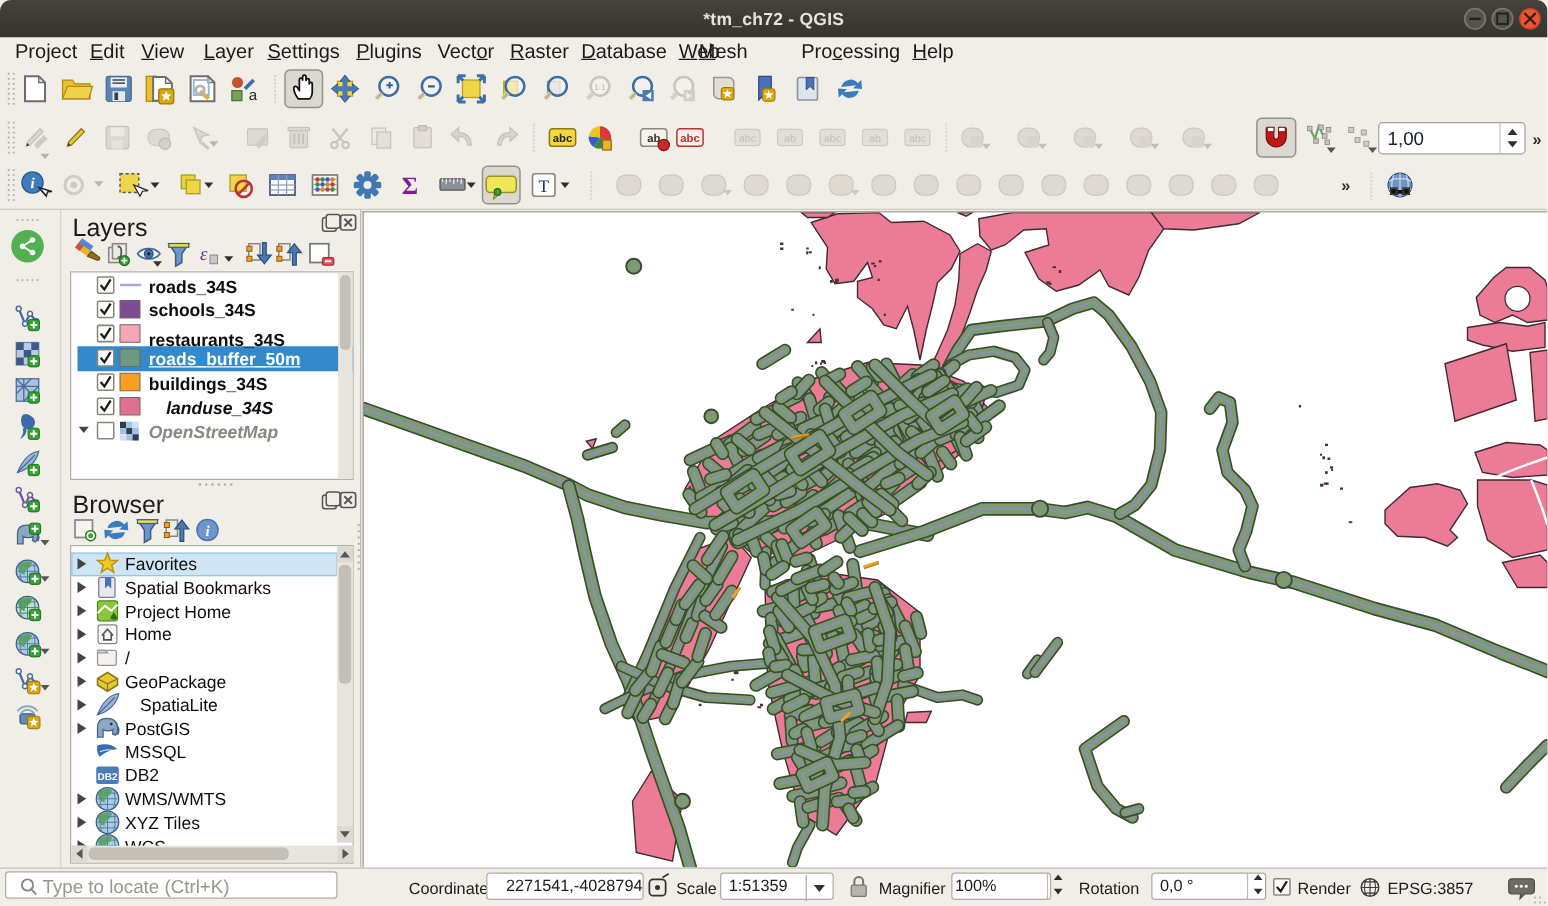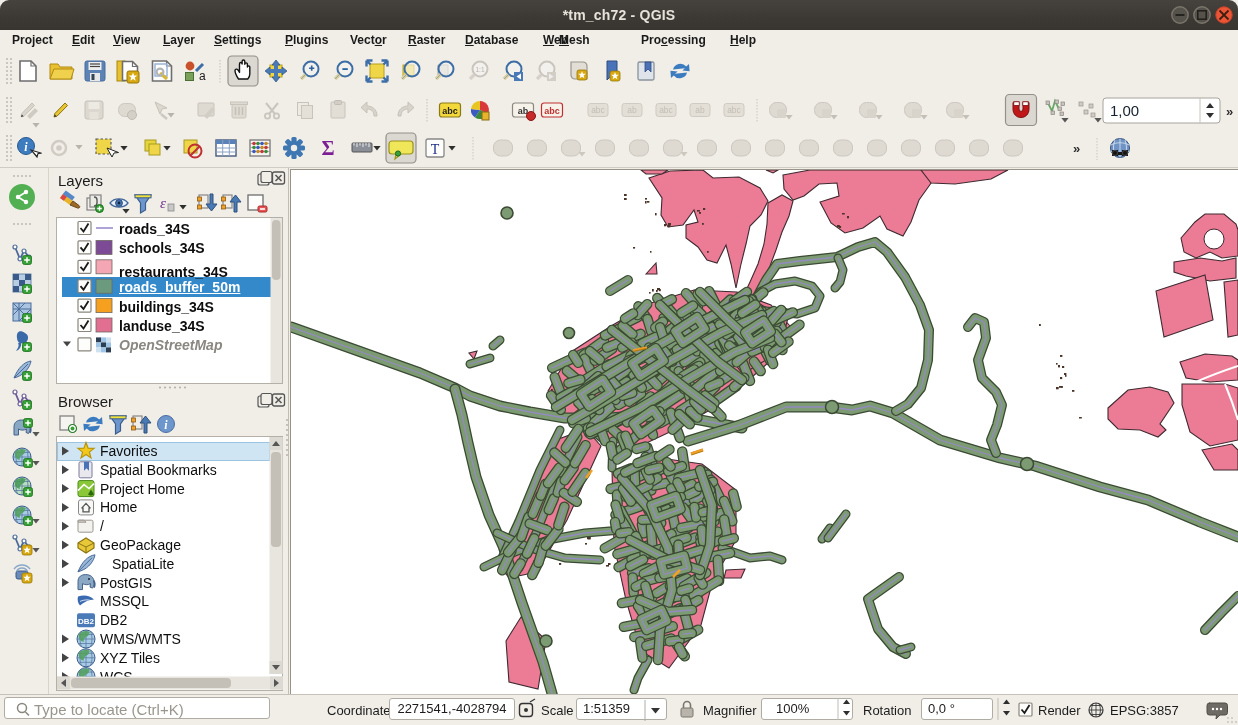--- a/index.html
+++ b/index.html
@@ -1,25 +1,25 @@
 <!DOCTYPE html>
 <html><head><meta charset="utf-8">
 <style>
 *{margin:0;padding:0;box-sizing:border-box;}
 html,body{width:1238px;height:725px;overflow:hidden;}
 body{font-family:"Liberation Sans",sans-serif;background:#f1eee8;position:relative;}
 .abs{position:absolute;}
 #titlebar{left:0;top:0;width:1238px;height:30px;background:linear-gradient(#46433e,#3c3934 60%,#383530);border-radius:9px 9px 0 0;}
 #title{width:100%;text-align:center;top:7px;color:#e7e3da;font-size:14px;font-weight:bold;letter-spacing:.2px;}
 #menubar{left:0;top:30px;width:1238px;height:25px;background:#f1eee8;}
-.mi{position:absolute;top:33px;font-size:12px;color:#1a1a1a;font-weight:bold;}
+.mi{position:absolute;top:33px;font-size:16px;color:#1a1a1a;}
 #toolzone{left:0;top:55px;width:1238px;height:113px;background:#f1eee8;}
 #mainbg{left:0;top:168px;width:1238px;height:526px;background:#f1eee8;}
 #map{left:290px;top:169px;width:948px;height:525px;background:#fff;border:1px solid #989287;border-right:none;border-bottom:none;}
-.panel-title{font-size:15px;color:#1b1b1b;}
+.panel-title{font-size:20px;color:#1b1b1b;}
 .white{background:#fff;border:1px solid #b4b0a8;}
 #statusbar{left:0;top:694px;width:1238px;height:31px;background:#f1eee8;border-top:1px solid #c5c1b9;}
 .st{position:absolute;font-size:13px;color:#1c1c1c;top:8px;}
 .sbox{position:absolute;top:3px;height:22px;background:#fff;border:1px solid #b0aca4;border-radius:3px;font-size:13px;color:#1c1c1c;}
 .laytxt{position:absolute;font-size:14px;font-weight:bold;color:#0d0d0d;}
 .brtxt{position:absolute;font-size:14px;color:#0d0d0d;}
 </style></head><body>
 <div id="titlebar" class="abs"></div>
 <div id="title" class="abs">*tm_ch72 - QGIS</div>
 <svg class="abs" style="left:1166px;top:5px" width="68" height="20">
@@ -1210,46 +1210,46 @@
   </svg>
 <div class="abs" style="left:62px;top:277px;width:220px;height:20px;background:#3389ca"></div>
 <div class="abs" style="left:57px;top:442px;width:213px;height:19px;background:#cfe5f4;border:1px solid #9cc4e0"></div>
 <div class="panel-title abs" style="left:58px;top:172px">Layers</div>
 <div class="panel-title abs" style="left:58px;top:393px">Browser</div>
 <div class="laytxt" style="left:119px;top:221px;">roads_34S</div>
 <div class="laytxt" style="left:119px;top:240px;">schools_34S</div>
 <div class="laytxt" style="left:119px;top:264px;">restaurants_34S</div>
 <div class="laytxt" style="left:119px;top:279px;color:#fff;text-decoration:underline;">roads_buffer_50m</div>
 <div class="laytxt" style="left:119px;top:299px;text-align:center;">buildings_34S</div>
-<div class="laytxt" style="left:119px;top:318px;">landuse_34S</div>
+<div class="laytxt" style="left:133px;top:318px;font-style:italic;">landuse_34S</div>
 <div class="brtxt" style="left:119px;top:337px;color:#8a8680;font-style:italic;font-weight:bold">OpenStreetMap</div>
 <div class="brtxt" style="left:100px;top:443px">Favorites</div>
 <div class="brtxt" style="left:100px;top:462px">Spatial Bookmarks</div>
 <div class="brtxt" style="left:100px;top:481px">Project Home</div>
 <div class="brtxt" style="left:100px;top:499px">Home</div>
 <div class="brtxt" style="left:100px;top:518px">/</div>
 <div class="brtxt" style="left:100px;top:537px">GeoPackage</div>
 <div class="brtxt" style="left:112px;top:556px">SpatiaLite</div>
 <div class="brtxt" style="left:100px;top:575px">PostGIS</div>
 <div class="brtxt" style="left:100px;top:593px">MSSQL</div>
 <div class="brtxt" style="left:100px;top:612px">DB2</div>
 <div class="brtxt" style="left:100px;top:631px">WMS/WMTS</div>
 <div class="brtxt" style="left:100px;top:650px">XYZ Tiles</div>
 <div class="brtxt" style="left:100px;top:669px">WCS</div>
 <div id="statusbar" class="abs"></div>
 <div class="sbox" style="left:4px;width:266px;top:697px"></div>
 <div class="abs" style="left:34px;top:701px;font-size:15px;color:#9a968e">Type to locate (Ctrl+K)</div>
 <div class="st" style="left:327px;top:703px">Coordinate</div>
-<div class="sbox" style="left:389px;width:126px;top:698px;text-align:center;line-height:20px">2271541,-4028794</div>
+<div class="sbox" style="left:389px;width:126px;top:698px;text-align:right;line-height:20px">2271541,-4028794</div>
 <div class="st" style="left:541px;top:703px">Scale</div>
 <div class="sbox" style="left:576px;width:91px;top:698px;line-height:20px;padding-left:6px">1:51359</div>
 <div class="st" style="left:703px;top:703px">Magnifier</div>
-<div class="sbox" style="left:761px;width:92px;top:698px;line-height:20px;padding-left:14px">100%</div>
+<div class="sbox" style="left:761px;width:80px;top:698px;line-height:20px;padding-left:2px">100%</div>
 <div class="st" style="left:863px;top:703px">Rotation</div>
-<div class="sbox" style="left:921px;width:72px;top:698px;line-height:20px;padding-left:6px">0,0 °</div>
+<div class="sbox" style="left:921px;width:92px;top:698px;line-height:20px;padding-left:6px">0,0 °</div>
 <div class="st" style="left:1038px;top:703px">Render</div>
 <div class="st" style="left:1110px;top:703px">EPSG:3857</div>
 <svg class="abs" style="left:0;top:0" width="1238" height="725">
     <g transform="translate(28,71)">
       <path d="M-8.0,-10.0 h11 l5,5 v15 h-16 z" fill="#fff" stroke="#6e6e6e" stroke-width="1.6"></path>
       <path d="M3.0,-10.0 v5 h5" fill="none" stroke="#6e6e6e" stroke-width="1.2"></path>
     </g>
     <g transform="translate(61,71)">
       <path d="M-11,-7 h8 l2,3 h12 v12 h-22 z" fill="#e9c130" stroke="#b28b12" stroke-width="1"></path>
       <path d="M-11,8 l4,-10 h20 l-3,10 z" fill="#f0d14e" stroke="#b28b12" stroke-width="1"></path>

